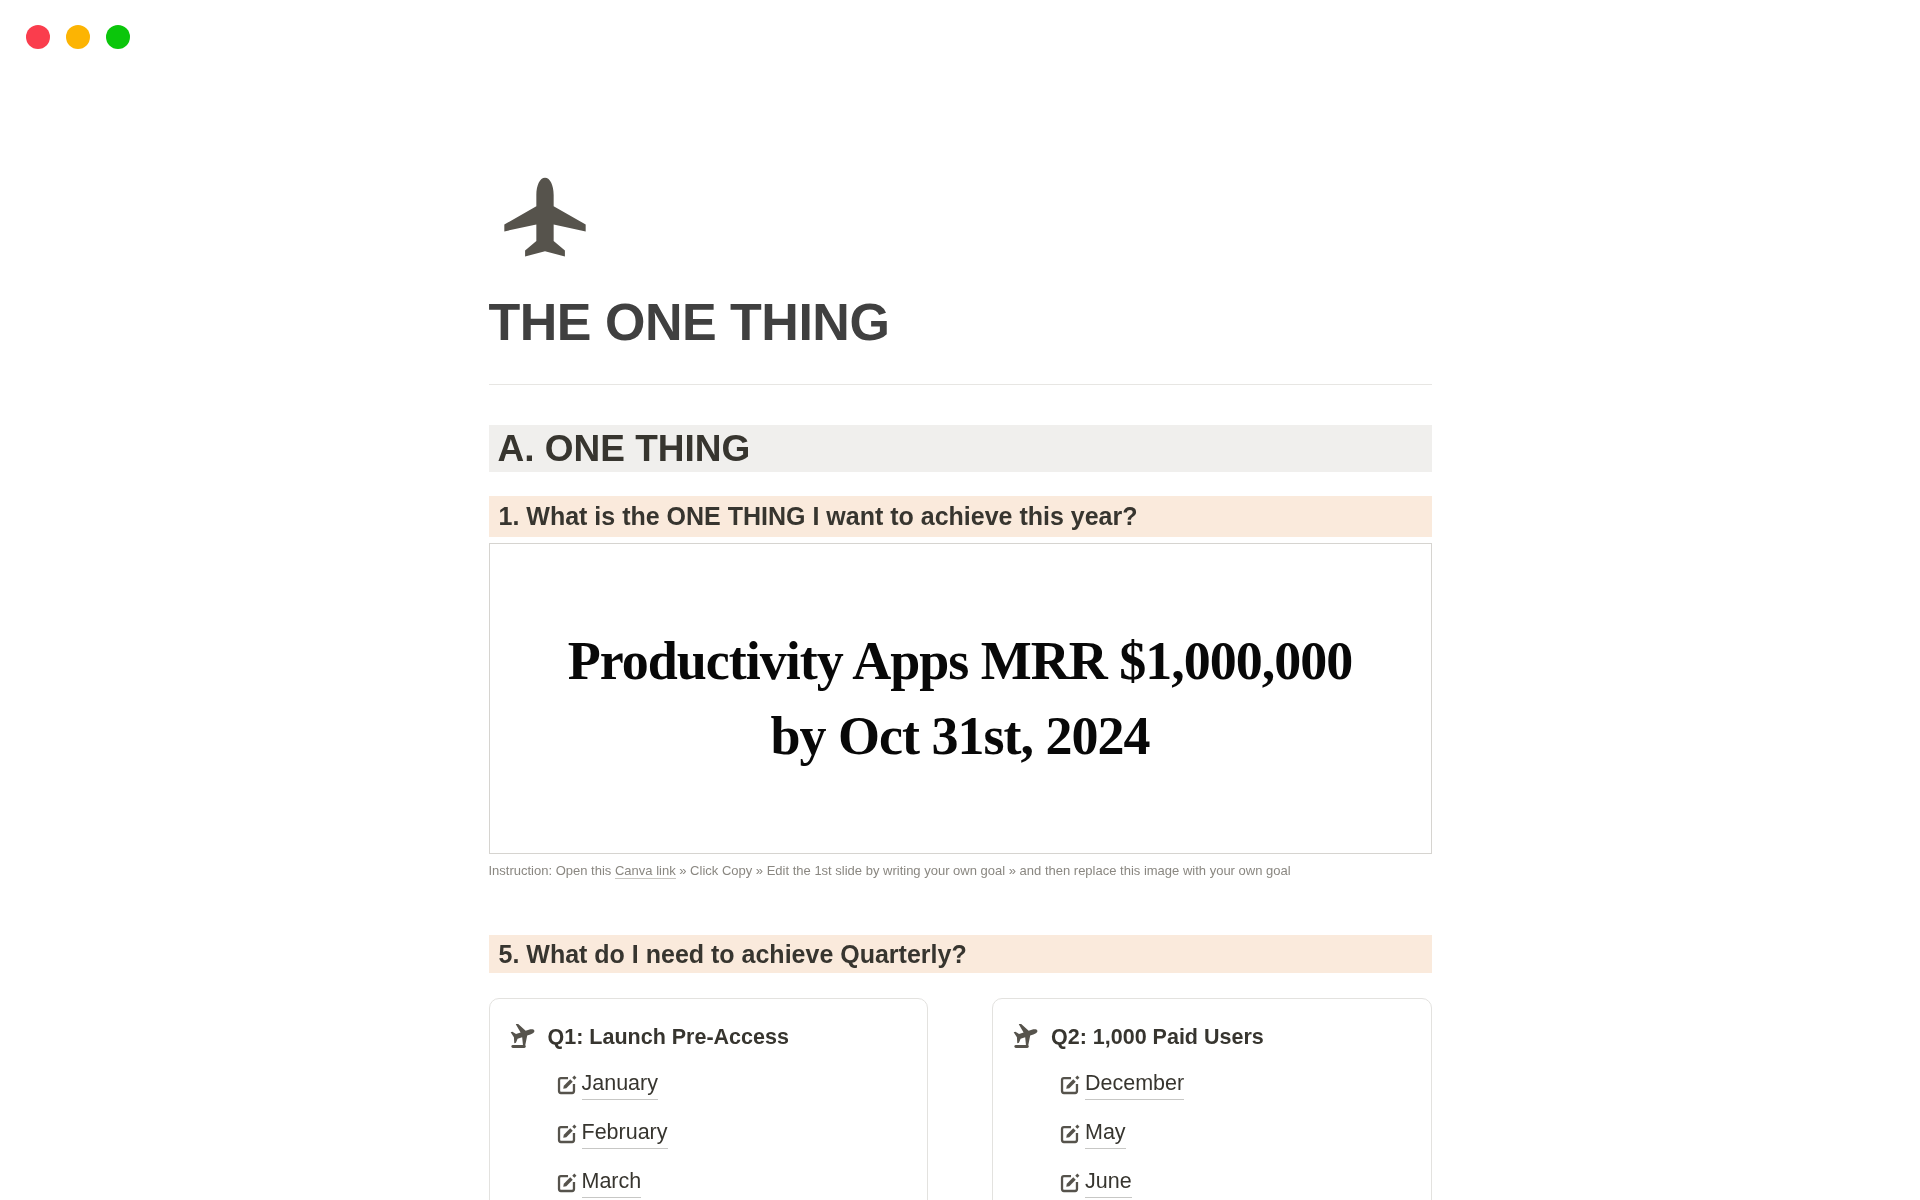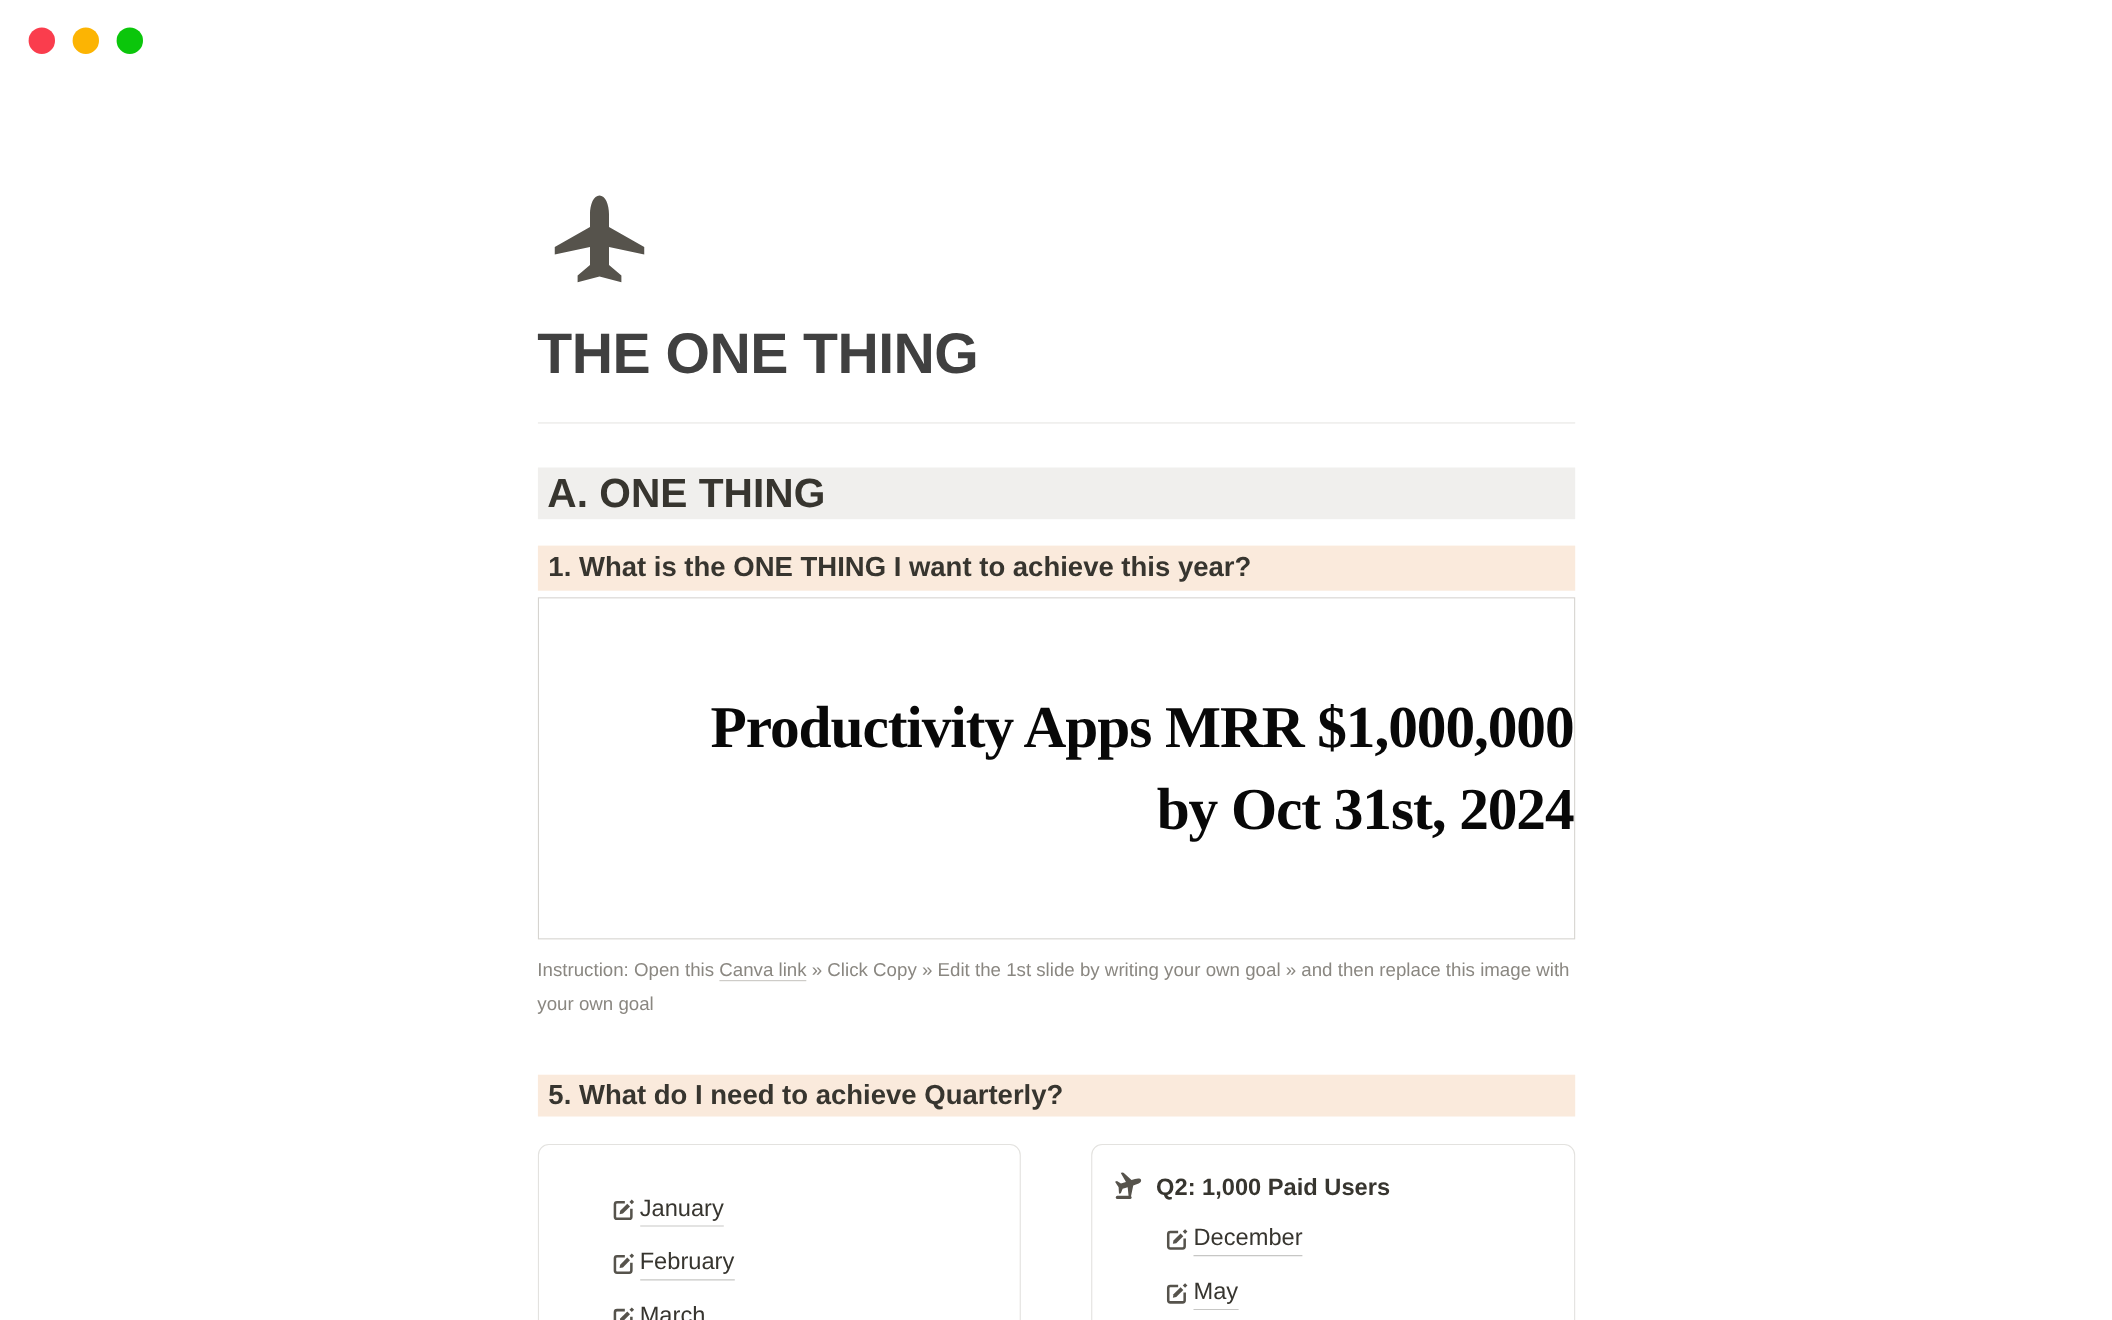--- a/index.html
+++ b/index.html
@@ -45,32 +45,32 @@
   .band-peach {
     margin-top: 24px; height: 41px; background: #faeadc;
     padding: 0 10px; font-size: 25px;
   }
   .band-peach.q2 { margin-top: 49px; height: 38px; }
 
   .goal-box {
     margin-top: 6px; height: 311px;
     border: 1px solid #d6d4d0;
     background: #ffffff;
-    display: flex; flex-direction: column; align-items: flex-end; justify-content: center;
+    display: flex; flex-direction: column; align-items: center; justify-content: center;
     cursor: pointer;
   }
   .goal-line {
     font-family: "Liberation Serif", serif;
     font-weight: 700; font-size: 54px; line-height: 1.38;
     color: #080808; letter-spacing: -1px; text-align: center;
   }
 
   .caption {
-    margin-top: 12px;
-    font-size: 17px; line-height: 31px;
+    margin-top: 1px;
+    font-size: 13px; line-height: 31px;
     color: #8a8781;
   }
   .caption .link {
     color: #8a8781; cursor: pointer;
     border-bottom: 1px solid #c9c7c2;
   }
 
   .cards { margin-top: 25px; display: flex; gap: 64px; }
   .card {
     flex: 1; height: 400px;
@@ -136,20 +136,29 @@
 
   <div class="caption"><span>Instruction: Open this </span><span class="link">Canva link</span><span> » Click Copy » Edit the 1st slide by writing your own goal » and then replace this image with your own goal</span></div>
 
   <div class="band band-peach q2">
     <span>5. What do I need to achieve Quarterly?</span>
   </div>
 
   <div class="cards">
 
     <div class="card">
+      <div class="card-head">
+        <svg class="head-icon" viewBox="0 0 32 32">
+          <g transform="translate(17 12.5) rotate(72) scale(0.30) translate(-50 -52)">
+            <use href="#plane-up" class="icon-fill"></use>
+          </g>
+          <rect class="icon-fill" x="4" y="25" width="17" height="3.4" rx="1.7"></rect>
+        </svg>
+        <span class="card-title">Q1: Launch Pre-Access</span>
+      </div>
       <div class="months">
         <div class="month-row">
           <svg class="row-icon" viewBox="0 0 24 24">
             <path class="icon-fill" d="M13.6 3 L13.6 5.4 L6.2 5.4 Q5.4 5.4 5.4 6.2 L5.4 17.8 Q5.4 18.6 6.2 18.6 L17.8 18.6 Q18.6 18.6 18.6 17.8 L18.6 10.4 L21 10.4 L21 17.8 Q21 21 17.8 21 L6.2 21 Q3 21 3 17.8 L3 6.2 Q3 3 6.2 3 Z"></path>
             <path class="icon-fill" d="M9.2 12.2 L15.9 5.5 L18.5 8.1 L11.8 14.8 L8.6 15.4 Z"></path>
             <path class="icon-fill" d="M20.2 1.6 L22.4 3.8 L20.2 6 L18 3.8 Z"></path>
           </svg>
           <span class="month-label">January</span>
         </div>
         <div class="month-row">

